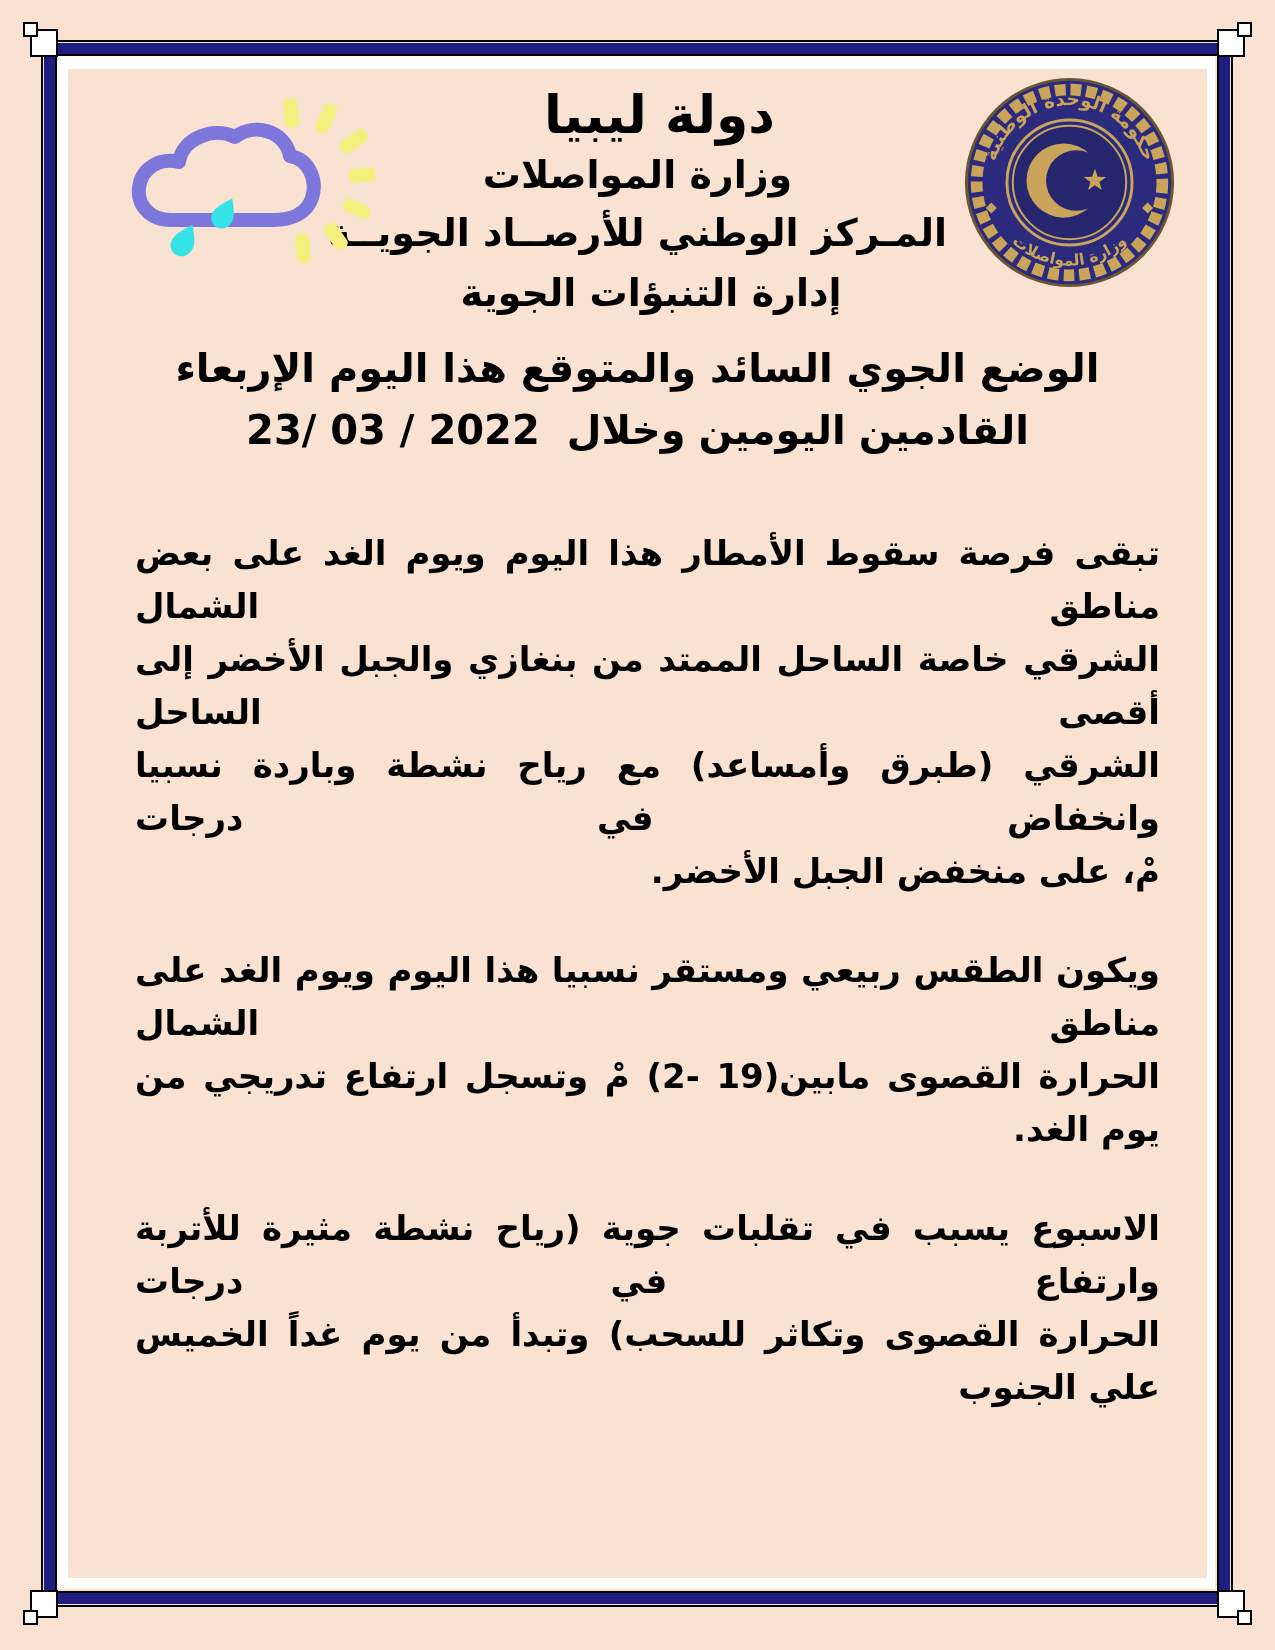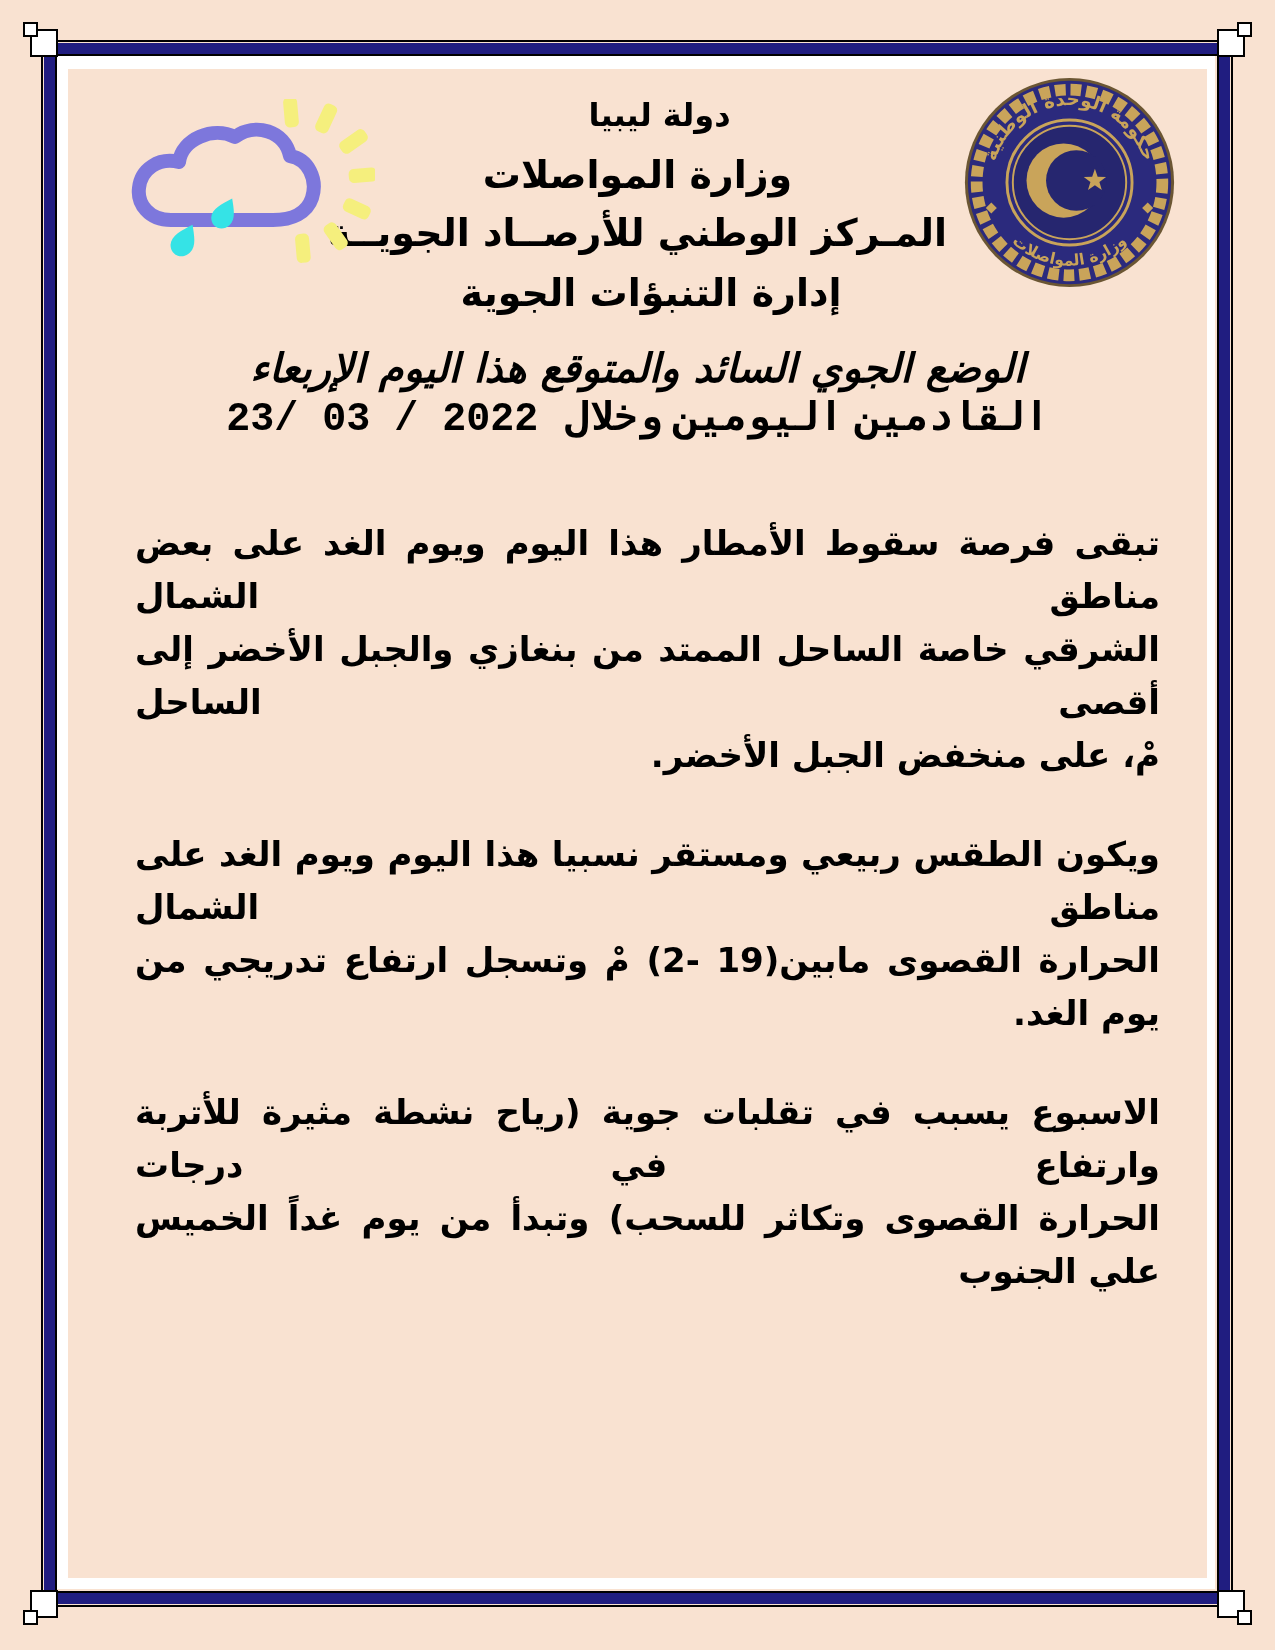--- a/index.html
+++ b/index.html
@@ -21,28 +21,28 @@
   .corner.br { left:1217px; top:1590px; } .corner.br::after { right:-9px; bottom:-9px; }
 
   .panel {
     position:absolute; left:68px; top:69px; width:1139px; height:1509px;
     background:#f9e2d1; direction:rtl; color:#000;
   }
   .weather-svg { position:absolute; left:57px; top:30px; width:250px; height:170px; }
   .seal-svg { position:absolute; right:30px; top:6px; width:215px; height:215px; }
 
   .hline { text-align:center; font-weight:bold; }
-  .h-country   { font-size:32px; line-height:52px; margin-top:20px;margin-left:44px; }
+  .h-country   { font-size:52px; line-height:52px; margin-top:20px;margin-left:44px; }
   .h-ministry  { font-size:38px; line-height:48px; margin-top:10px; }
   .h-center    { font-size:38px; line-height:48px; margin-top:10px; }
   .h-dept      { font-size:38px; line-height:48px; margin-top:12px;padding-left:27px; }
-  .h-title     { font-size:40px; line-height:50px; margin-top:26px;font-style:italic; }
+  .h-title     { font-size:40px; line-height:50px; margin-top:26px; }
 
   .date-line { display:flex; direction:ltr; justify-content:center; align-items:baseline;
-               gap:13px; font-size:40px; line-height:50px; font-weight:bold; margin-top:2px;font-family:Liberation Mono, monospace; }
+               gap:13px; font-size:40px; line-height:50px; font-weight:bold; margin-top:12px; }
   .date-line .w { direction:rtl; unicode-bidi:isolate; }
   .date-line .d { direction:ltr; unicode-bidi:isolate; margin-right:14px; }
 
   .body-text { margin:72px 47px 0 67px; font-size:34px; font-weight:bold; }
   .para { margin:0 0 46px 0; }
   .bline { text-align:justify; text-align-last:justify; line-height:53px; }
   .bline:last-child { text-align-last:start; }
 </style>
 </head>
 <body>
@@ -115,20 +115,21 @@
       <span class="d">23/ 03 / 2022</span>
       <span class="w">وخلال</span>
       <span class="w">اليومين</span>
       <span class="w">القادمين</span>
     </div>
 
     <div class="body-text">
       <div class="para">
           <div class="bline">تبقى فرصة سقوط الأمطار هذا اليوم ويوم الغد على بعض مناطق الشمال</div>
           <div class="bline">الشرقي خاصة الساحل الممتد من بنغازي والجبل الأخضر إلى أقصى الساحل</div>
+          <div class="bline">الشرقي (طبرق وأمساعد) مع رياح نشطة وباردة نسبيا وانخفاض في درجات</div>
           <div class="bline">مْ، على منخفض الجبل الأخضر.</div>
         </div>
       <div class="para">
           <div class="bline">ويكون الطقس ربيعي ومستقر نسبيا هذا اليوم ويوم الغد على مناطق الشمال</div>
           <div class="bline">الحرارة القصوى مابين(‎2- 19‎) مْ وتسجل ارتفاع تدريجي من يوم الغد.</div>
         </div>
       <div class="para">
           <div class="bline">الاسبوع يسبب في تقلبات جوية (رياح نشطة مثيرة للأتربة وارتفاع في درجات</div>
           <div class="bline">الحرارة القصوى وتكاثر للسحب)  وتبدأ من يوم غداً الخميس علي الجنوب</div>
         </div>

